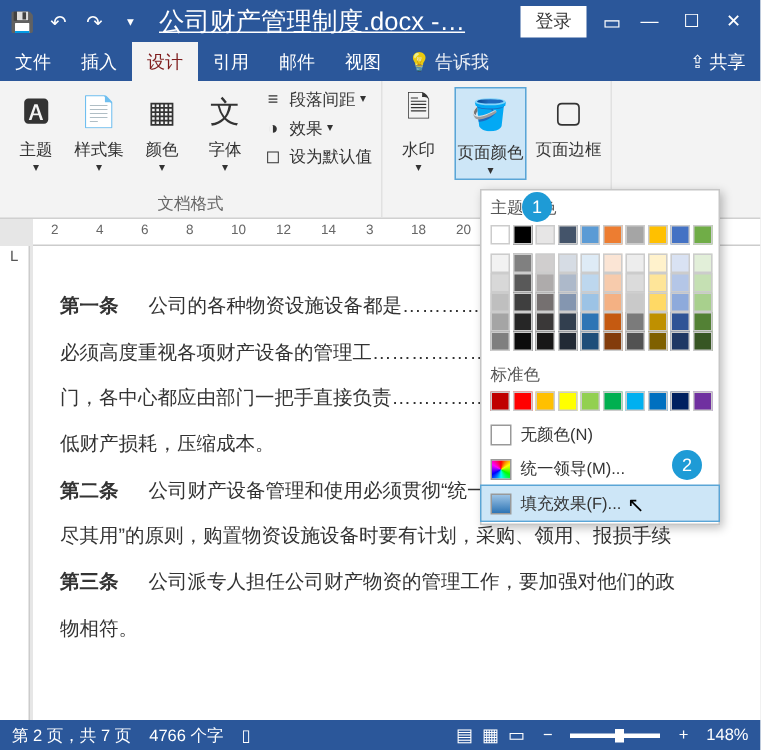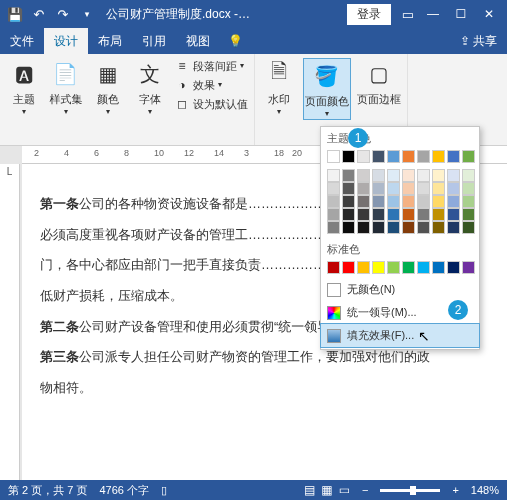--- a/index.html
+++ b/index.html
@@ -1,28 +1,28 @@
 <!DOCTYPE html>
 <html><head>
 <meta charset="utf-8">
 <style>
 * { margin: 0; padding: 0; box-sizing: border-box; font-family: "Microsoft YaHei", sans-serif; }
 body { width: 507px; height: 500px; background: #e6e6e6; overflow: hidden; font-size: 12px; position: relative; }
 
 .titlebar { height: 28px; background: #2b579a; display: flex; align-items: center; color: #fff; padding: 0 4px; }
 .titlebar .qat { display: flex; gap: 2px; align-items: center; }
 .titlebar .qat-btn { width: 22px; height: 22px; display: flex; align-items: center; justify-content: center; font-size: 13px; }
-.titlebar .title { margin-left: 8px; font-size: 12px; flex: 1; white-space: nowrap; overflow: hidden; }
+.titlebar .title { margin-left: 8px; font-size: 17px; flex: 1; white-space: nowrap; overflow: hidden; text-decoration: underline; }
 .titlebar .login { background: #fff; color: #333; padding: 2px 10px; font-size: 12px; margin: 0 6px; }
 .titlebar .wincontrols { display: flex; gap: 0; }
 .titlebar .wincontrols .wc { width: 28px; height: 28px; display: flex; align-items: center; justify-content: center; font-size: 12px; }
 
 .tabs { height: 26px; background: #2b579a; display: flex; align-items: stretch; color: #fff; }
 .tabs .tab { padding: 0 10px; display: flex; align-items: center; font-size: 12px; }
-.tabs .tab.active { background: #f3f3f3; color: #0369a1; }
+.tabs .tab.active { background: #f3f3f3; color: #7f1d1d; }
 .tabs .tell { margin-left: 8px; display: flex; align-items: center; gap: 3px; opacity: .9; }
 .tabs .share { margin-left: auto; padding: 0 10px; display: flex; align-items: center; gap: 3px; }
 
 .ribbon { height: 92px; background: #f3f3f3; border-bottom: 1px solid #d0d0d0; display: flex; position: relative; }
 .rgroup { border-right: 1px solid #e1e1e1; padding: 4px 6px 2px; display: flex; flex-direction: column; }
 .rgroup .row { display: flex; gap: 6px; align-items: flex-start; flex: 1; }
 .rgroup .glabel { text-align: center; font-size: 11px; color: #666; padding-top: 2px; }
 .rbtn { display: flex; flex-direction: column; align-items: center; gap: 2px; min-width: 36px; font-size: 11px; color: #333; }
 .rbtn .ricon { width: 32px; height: 32px; display: flex; align-items: center; justify-content: center; font-size: 20px; }
 .rbtn.small { flex-direction: row; min-width: auto; gap: 3px; font-size: 11px; }
@@ -30,21 +30,21 @@
 .mid-stack { display: flex; flex-direction: column; gap: 3px; justify-content: center; }
 .rbtn.active { background: #cde6f7; border: 1px solid #5aa5d6; padding: 1px; }
 .caret { font-size: 8px; margin-top: -2px; }
 
 .doc-area { position: absolute; top: 146px; left: 0; right: 0; bottom: 20px; background: #e6e6e6; overflow: hidden; }
 .hruler { height: 18px; background: #fff; border-bottom: 1px solid #ccc; margin-left: 22px; position: relative; font-size: 9px; color: #666; }
 .hruler .tick { position: absolute; top: 2px; }
 .vruler { position: absolute; left: 0; top: 18px; width: 20px; bottom: 0; background: #fff; border-right: 1px solid #ccc; font-size: 10px; color: #555; text-align: center; padding-top: 2px; }
 .page { position: absolute; left: 22px; top: 18px; right: 0; bottom: 0; background: #fff; padding: 28px 18px 10px 18px; color: #333; line-height: 1.9; font-size: 13px; overflow: hidden; }
 .page p { margin-bottom: 6px; text-align: justify; }
-.page b { font-weight: bold; margin-right: 0; }
+.page b { font-weight: bold; margin-right: 20px; }
 
 .statusbar { position: absolute; bottom: 0; left: 0; right: 0; height: 20px; background: #2b579a; color: #fff; display: flex; align-items: center; font-size: 11px; padding: 0 8px; gap: 12px; }
 .statusbar .spacer { flex: 1; }
 .statusbar .views { display: flex; gap: 6px; font-size: 12px; }
 .statusbar .zoom-slider { width: 60px; height: 3px; background: #fff; position: relative; }
 .statusbar .zoom-slider::after { content: ''; position: absolute; left: 50%; top: -3px; width: 6px; height: 9px; background: #fff; }
 
 .color-popup { position: absolute; top: 126px; left: 320px; width: 160px; background: #fff; border: 1px solid #c6c6c6; box-shadow: 2px 2px 6px rgba(0,0,0,.25); z-index: 50; padding-bottom: 2px; }
 .cp-header { font-size: 11px; color: #555; padding: 4px 6px 2px; }
 .cp-grid { display: grid; grid-template-columns: repeat(10, 13px); gap: 2px; padding: 2px 6px 4px; }
@@ -70,26 +70,28 @@
   <div class="qat-btn">▭</div>
   <div class="wincontrols">
     <div class="wc">―</div>
     <div class="wc">☐</div>
     <div class="wc">✕</div>
   </div>
 </div>
 
 <div class="tabs">
   <div class="tab">文件</div>
+  <div class="tab">插入</div>
   <div class="tab active">设计</div>
-  <div class="tab">布局</div>
   <div class="tab">引用</div>
+  <div class="tab">邮件</div>
   <div class="tab">视图</div>
   <div class="tell">
       <span>💡</span>
+      <span>告诉我</span>
     </div>
   <div class="share">
       <span>⇪</span>
       <span>共享</span>
     </div>
 </div>
 
 <div class="ribbon">
   <div class="rgroup" style="flex:0 0 auto;">
     <div class="row">
@@ -123,20 +125,21 @@
             <div class="ricon">◑</div>
             <span>效果</span> 
             <span class="caret">▾</span>
           </div>
         <div class="rbtn small">
             <div class="ricon">◻</div>
             <span>设为默认值</span>
           </div>
       </div>
     </div>
+    <div class="glabel">文档格式</div>
   </div>
   <div class="rgroup" style="flex:0 0 auto;">
     <div class="row">
       <div class="rbtn">
         <div class="ricon">🗎</div>
         <span>水印</span>
           <span class="caret">▾</span>
       </div>
       <div class="rbtn active">
         <div class="ricon" style="color:#2e75b5;">🪣</div>
@@ -157,33 +160,34 @@
   <div class="hruler" id="hruler">
       <span class="tick" style="left: 12px;">2</span>
       <span class="tick" style="left: 42px;">4</span>
       <span class="tick" style="left: 72px;">6</span>
       <span class="tick" style="left: 102px;">8</span>
       <span class="tick" style="left: 132px;">10</span>
       <span class="tick" style="left: 162px;">12</span>
       <span class="tick" style="left: 192px;">14</span>
       <span class="tick" style="left: 222px;">3</span>
       <span class="tick" style="left: 252px;">18</span>
-      <span class="tick" style="left: 270px;">20</span>
+      <span class="tick" style="left: 282px;">20</span>
       <span class="tick" style="left: 312px;">22</span>
       <span class="tick" style="left: 342px;">24</span>
       <span class="tick" style="left: 372px;">26</span>
       <span class="tick" style="left: 402px;">28</span>
       <span class="tick" style="left: 432px;">30</span>
     </div>
   <div class="page">
     <p><b>第一条</b><span>公司的各种物资设施设备都是…………………进行和</span></p>
     <p>必须高度重视各项财产设备的管理工………………这项工作</p>
     <p>门，各中心都应由部门一把手直接负责…………………进行爱护</p>
     <p>低财产损耗，压缩成本。</p>
     <p><b>第二条</b><span>公司财产设备管理和使用必须贯彻“统一领导、分级管理、层层</span></p>
+    <p>尽其用”的原则，购置物资设施设备时要有计划，采购、领用、报损手续</p>
     <p><b>第三条</b><span>公司派专人担任公司财产物资的管理工作，要加强对他们的政</span></p>
     <p>物相符。</p>
   </div>
 </div>
 
 <div class="color-popup">
   <div class="cp-header">主题颜色</div>
   <div class="cp-grid" id="theme-row1">
       <div class="sw" style="background: rgb(255, 255, 255);"></div>
       <div class="sw" style="background: rgb(0, 0, 0);"></div>

